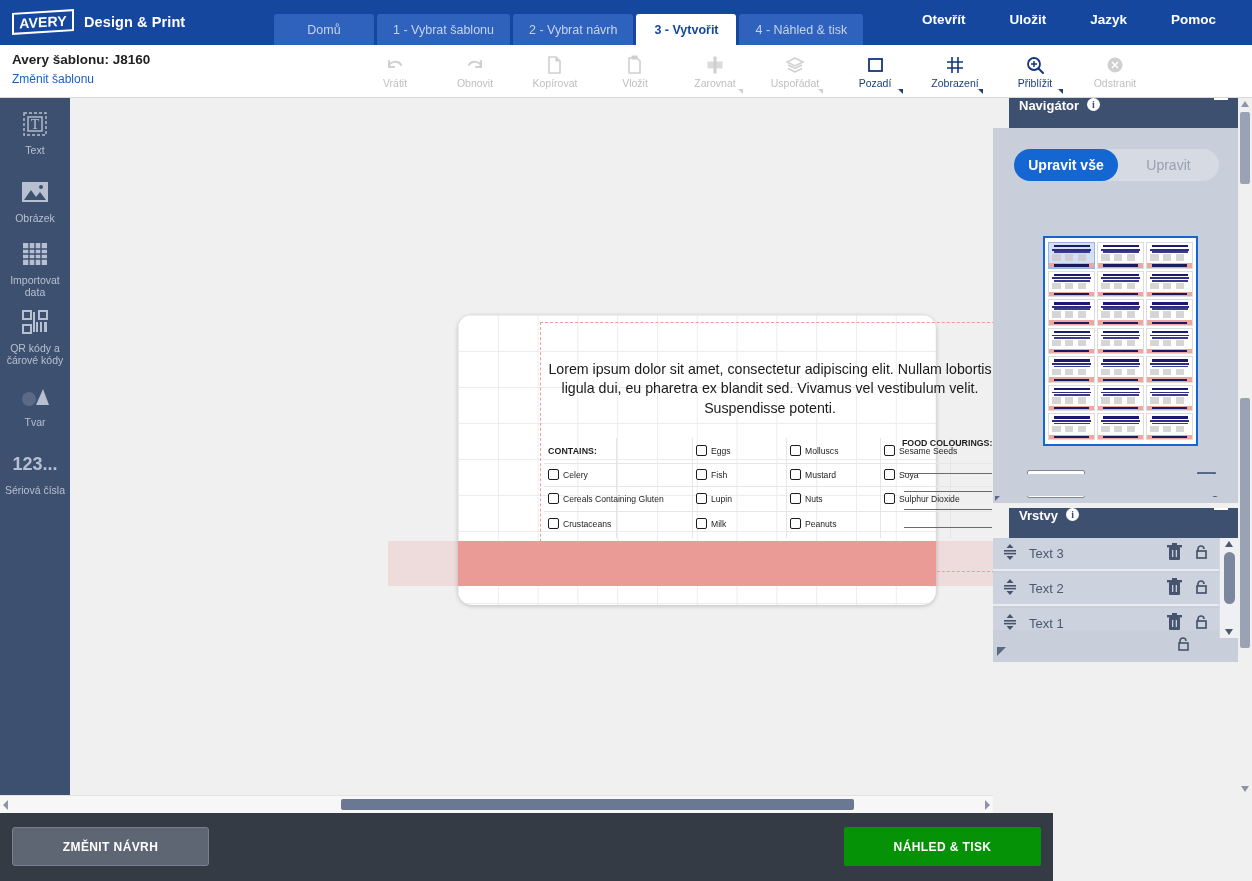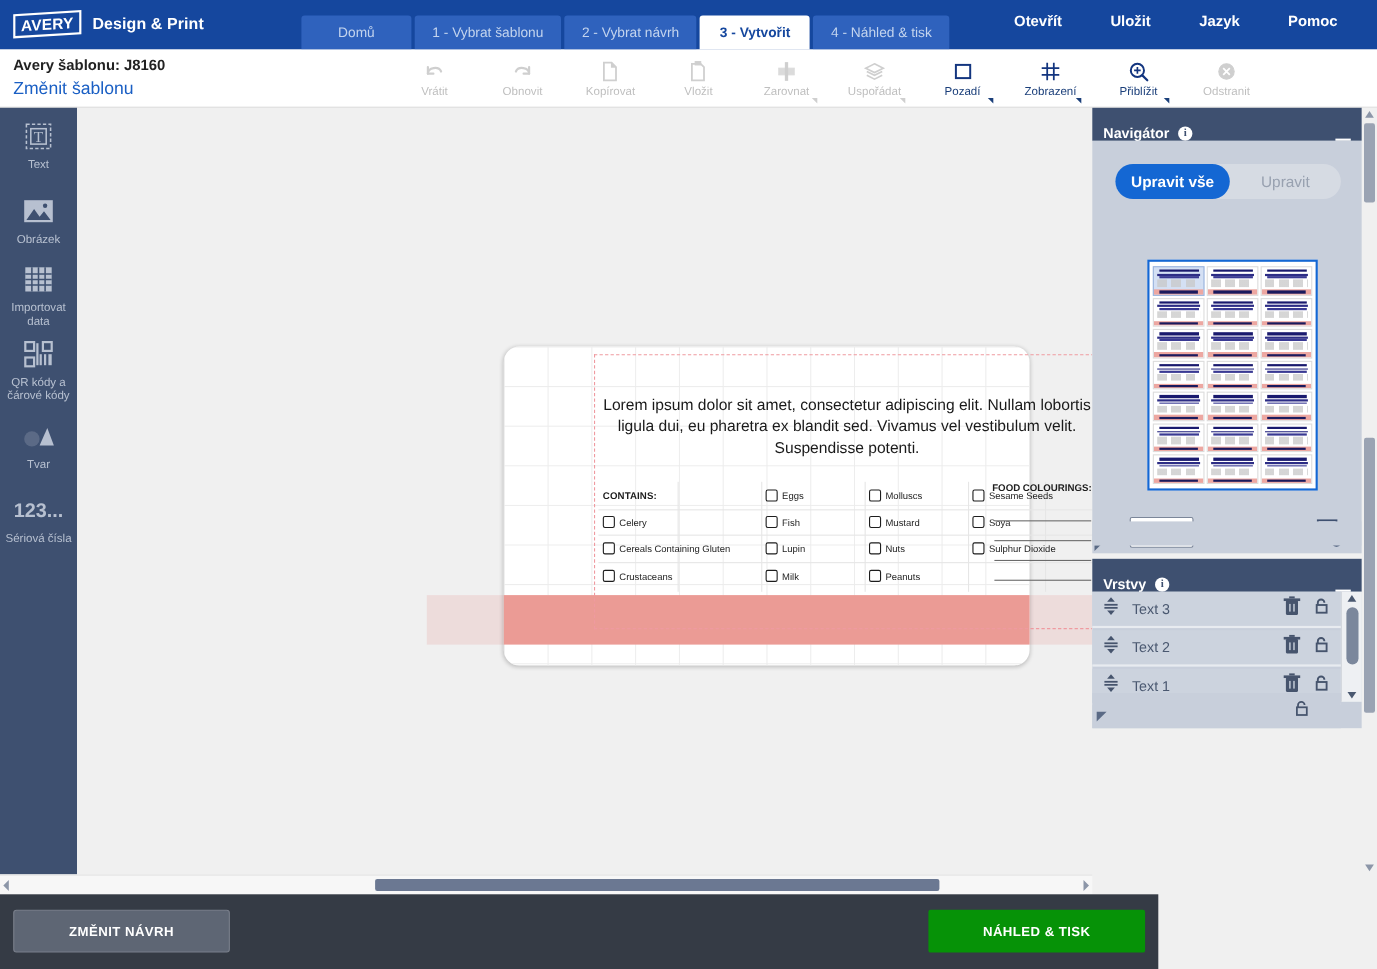--- a/index.html
+++ b/index.html
@@ -46,21 +46,21 @@
     color: #fff; font-size: 13.5px; font-weight: bold; padding: 0 22px;
     cursor: pointer; white-space: nowrap;
   }
 
   
   .subbar {
     position: absolute; left: 0; top: 45px; width: 1252px; height: 53px;
     background: #ffffff; border-bottom: 1px solid #d8d8d8;
   }
   .tpl-title { position: absolute; left: 12px; top: 7px; font-size: 13.5px; font-weight: bold; color: #222; }
-  .tpl-change { position: absolute; left: 12px; top: 27px; font-size: 16px; color: #1a5fc4; cursor: pointer; }
+  .tpl-change { position: absolute; left: 12px; top: 27px; font-size: 12px; color: #1a5fc4; cursor: pointer; }
 
   .toolbar { position: absolute; left: 355px; top: 0px; height: 53px; display: flex; align-items: flex-end; }
   .tool {
     width: 80px; height: 53px; display: flex; flex-direction: column;
     align-items: center; justify-content: center; gap: 2px;
     cursor: pointer; position: relative;
   }
   .tool .ti { height: 22px; display: flex; align-items: center; justify-content: center; }
   .tool .tl { font-size: 10.5px; color: #1b3f7a; line-height: 1; }
   .tool.disabled .tl { color: #bfbfbf; }
@@ -159,22 +159,22 @@
   .hscroll .ar.l { left: 3px; border-top: 5px solid transparent; border-bottom: 5px solid transparent; border-right: 5px solid #8c96a8; }
   .hscroll .ar.r { right: 3px; border-top: 5px solid transparent; border-bottom: 5px solid transparent; border-left: 5px solid #8c96a8; }
 
   
   .rightpane {
     position: absolute; left: 993px; top: 98px; width: 259px; height: 697px;
     background: #f0f0f0;
   }
   .panel-head {
     height: 30px; background: #3e5070; color: #ffffff;
-    display: flex; align-items: flex-end; padding: 0 10px;
-    font-size: 13px; font-weight: bold;
+    display: flex; align-items: flex-start; padding: 0 10px;
+    font-size: 13px; font-weight: bold; margin-left: 16px;
   }
   .info-dot {
     width: 13px; height: 13px; border-radius: 50%; background: #fff; color: #3e5070;
     font-size: 10px; font-weight: bold; display: flex; align-items: center;
     justify-content: center; margin-left: 8px; font-family: "Liberation Serif", serif;
     cursor: pointer;
   }
   .minus-btn { margin-left: auto; width: 14px; height: 2px; background: #fff; cursor: pointer; }
 
   .navigator { position: absolute; left: 0; top: 0; width: 245px; }

